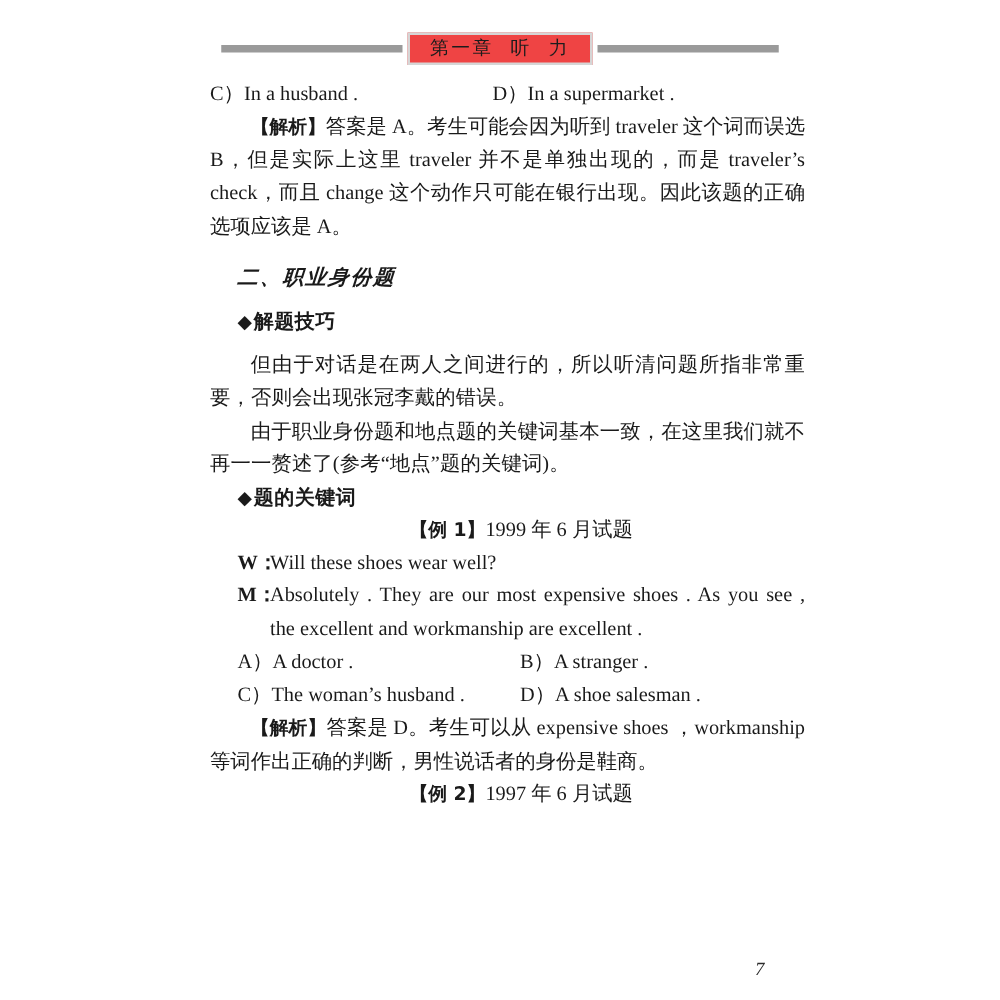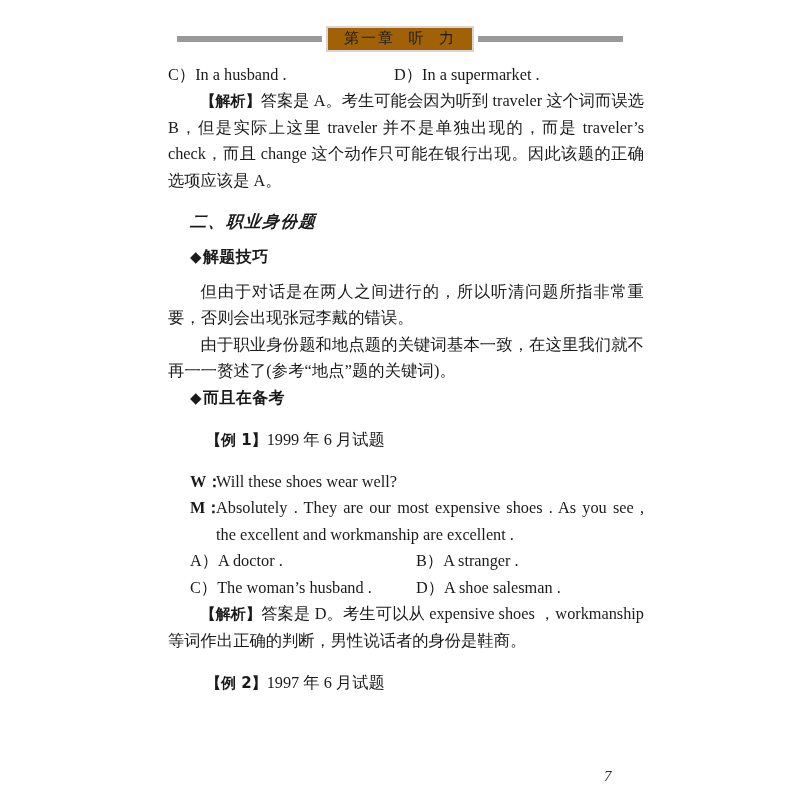--- a/index.html
+++ b/index.html
@@ -36,21 +36,21 @@
   .header-rule {
     height: 6px;
     background: #9a9a9a;
     width: 145px;
     flex: 0 0 auto;
   }
   .header-rule.left  { margin-right: 4px; }
   .header-rule.right { margin-left: 4px; }
 
   .header-box {
-    background: #a16207;
+    background: #ef4444;
     border: 2px solid #d6d6d6;
     padding: 1px 14px 3px 14px;
     display: flex;
     align-items: center;
     justify-content: center;
     min-width: 116px;
   }
   .header-title {
     font-family: "DejaVu Sans", "Liberation Sans", sans-serif;
     font-size: 15px;
@@ -124,21 +124,22 @@
   .sub-heading .diamond {
     font-size: 15px;
     margin-right: 1px;
   }
 
   
   .ex-label {
     font-size: 16.3px;
     line-height: 26.4px;
     padding-left: 22px;
-    margin: 16px;
+    margin: 0;
+    text-align: center;
   }
   .ex-label .cn-b {
     font-family: "DejaVu Sans", "Liberation Sans", sans-serif;
     font-weight: bold;
     font-size: 15px;
   }
 
   .dlg {
     font-size: 16.3px;
     line-height: 26.4px;
@@ -232,21 +233,21 @@
 
     <div class="spacer-s"></div>
 
     <div class="sub-heading"><span class="diamond">◆</span><span>解题技巧</span></div>
 
     <div class="spacer-s"></div>
 
     <p class="para indent">但由于对话是在两人之间进行的，所以听清问题所指非常重要，否则会出现张冠李戴的错误。</p>
     <p class="para indent">由于职业身份题和地点题的关键词基本一致，在这里我们就不再一一赘述了(参考“地点”题的关键词)。</p>
 
-    <div class="sub-heading"><span class="diamond">◆</span><span>而且在备考</span></div>
+    <div class="sub-heading"><span class="diamond">◆</span><span>题的关键词</span></div>
 
     <div class="ex-label"><span class="cn-b">【例 1】</span><span>1999 年 6 月试题</span></div>
 
     <div class="dlg">
       <span class="spk">W：</span>
       <span class="utt">Will these shoes wear well?</span>
     </div>
 
     <div class="dlg">
       <span class="spk">M：</span>

